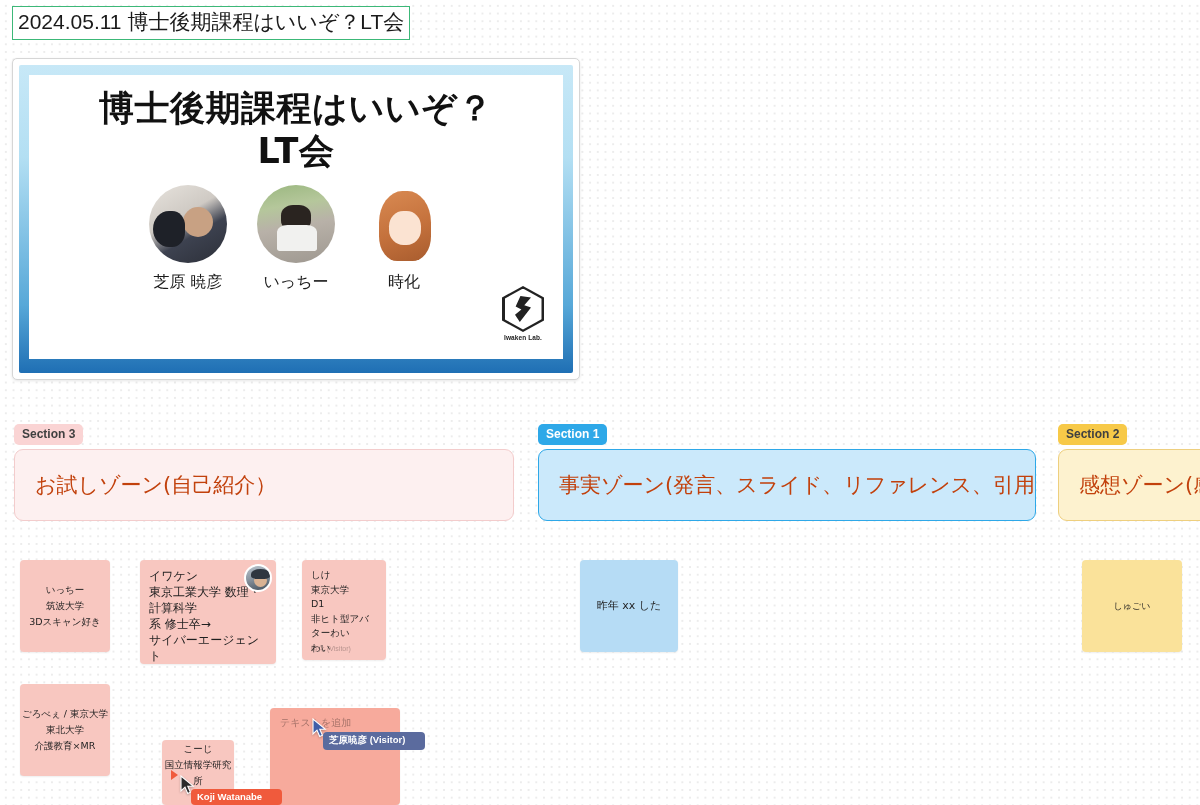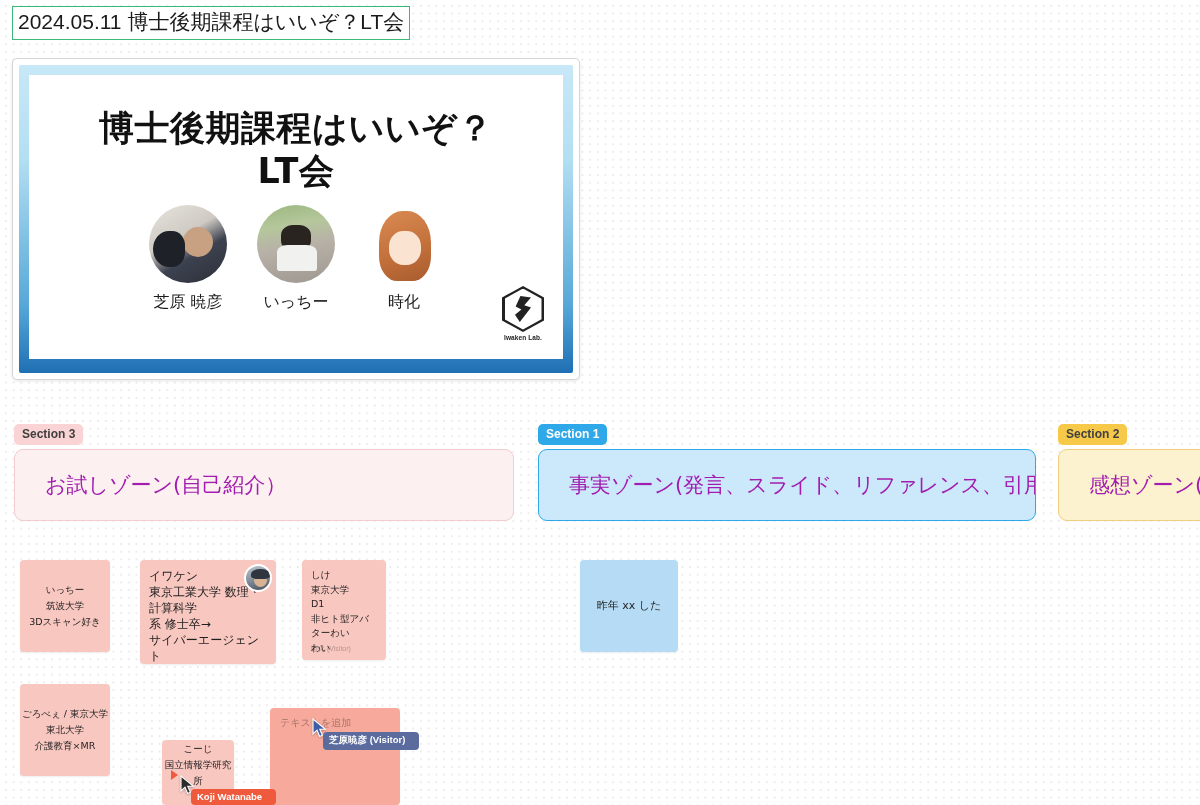--- a/index.html
+++ b/index.html
@@ -38,21 +38,21 @@
   #slide-inner {
     position: relative; width: 100%; height: 100%;
     background: linear-gradient(180deg,#c7e8f7 0%, #b3dff3 30%, #57a8d8 78%, #1f6fb4 100%);
     border-radius: 2px;
     padding: 10px 10px 14px 10px;
   }
   #slide-white {
     position: relative; width: 100%; height: 100%;
     background: #ffffff;
     display: flex; flex-direction: column; align-items: center;
-    padding-top: 32px;
+    padding-top: 12px;
   }
   .slide-title {
     font-family: "DejaVu Sans", sans-serif;
     font-weight: 700; color: #111; letter-spacing: .5px;
   }
   #slide-title-1 { font-size: 35px; line-height: 42px; }
   #slide-title-2 { font-size: 35px; line-height: 44px; }
   #people-row {
     display: flex; gap: 24px; margin-top: 12px; align-items: flex-start;
   }
@@ -101,22 +101,22 @@
   .section-tag {
     position: absolute;
     font-size: 12px; font-weight: 700; color: #404040;
     padding: 3px 8px 4px 8px; border-radius: 5px;
     white-space: nowrap;
   }
   .zone {
     position: absolute;
     border-radius: 9px;
     display: flex; align-items: center;
-    padding: 0 30px;
-    font-size: 21px; color: #a21caf;
+    padding: 0 20px;
+    font-size: 21px; color: #c2410c;
     white-space: nowrap; overflow: hidden;
     font-family: "DejaVu Sans", sans-serif;
   }
 
   #tag-s3  { left: 14px;  top: 424px; background: #fad4d4; }
   #zone-s3 { left: 14px;  top: 449px; width: 500px; height: 72px;
              background: #fdf0f0; border: 1px solid #f3cccc; }
 
   #tag-s1  { left: 538px; top: 424px; background: #2ea8e8; color:#fff; }
   #zone-s1 { left: 538px; top: 449px; width: 498px; height: 72px;
@@ -171,21 +171,21 @@
   }
   #iwaken-avatar::before { content:""; position:absolute; left:8px; top:8px; width:13px; height:13px; border-radius:50%; background:#d9b293; }
   #iwaken-avatar::after  { content:""; position:absolute; left:5px; top:3px; width:19px; height:10px; border-radius:50% 50% 30% 30%; background:#2f3640; }
 
   
   .cursor { position: absolute; z-index: 40; }
   .cursor svg { display: block; filter: drop-shadow(0 1px 1px rgba(0,0,0,.25)); }
   .cursor-label {
     position: absolute; left: 11px; top: 14px;
     font-size: 9.5px; font-weight: 700; color: #ffffff;
-    padding: 2px 14px 3px 6px; border-radius: 4px;
+    padding: 2px 20px 3px 6px; border-radius: 4px;
     white-space: nowrap;
   }
   #cursor-shibahara { left: 312px; top: 718px; }
   #cursor-shibahara .cursor-label { background: #5b6b9e; }
   #cursor-koji { left: 180px; top: 775px; }
   #cursor-koji .cursor-label { background: #f05a3c; }
 </style>
 </head>
 <body>
 
@@ -272,20 +272,23 @@
   </div>
 
   <div class="note pink2" id="note-text">
     <div class="note-body">テキストを追加</div>
   </div>
 
   <div class="note blue center" id="note-sakunen">
     <div class="note-body">昨年 xx した</div>
   </div>
 
+  <div class="note yellow center" id="note-sugoi">
+    <div class="note-body">しゅごい</div>
+  </div>
 
   <div class="cursor" id="cursor-shibahara">
     <svg width="16" height="20" viewBox="0 0 16 20">
       <path d="M1 1 L1 16 L5 12.2 L7.7 18.4 L10.4 17.2 L7.8 11.2 L13.2 11.2 Z" fill="#3f5ea8" stroke="#ffffff" stroke-width="1.1"></path>
     </svg>
     <div class="cursor-label">芝原暁彦 (Visitor)</div>
   </div>
 
   <div class="cursor" id="cursor-koji">
     <svg width="16" height="20" viewBox="0 0 16 20">

